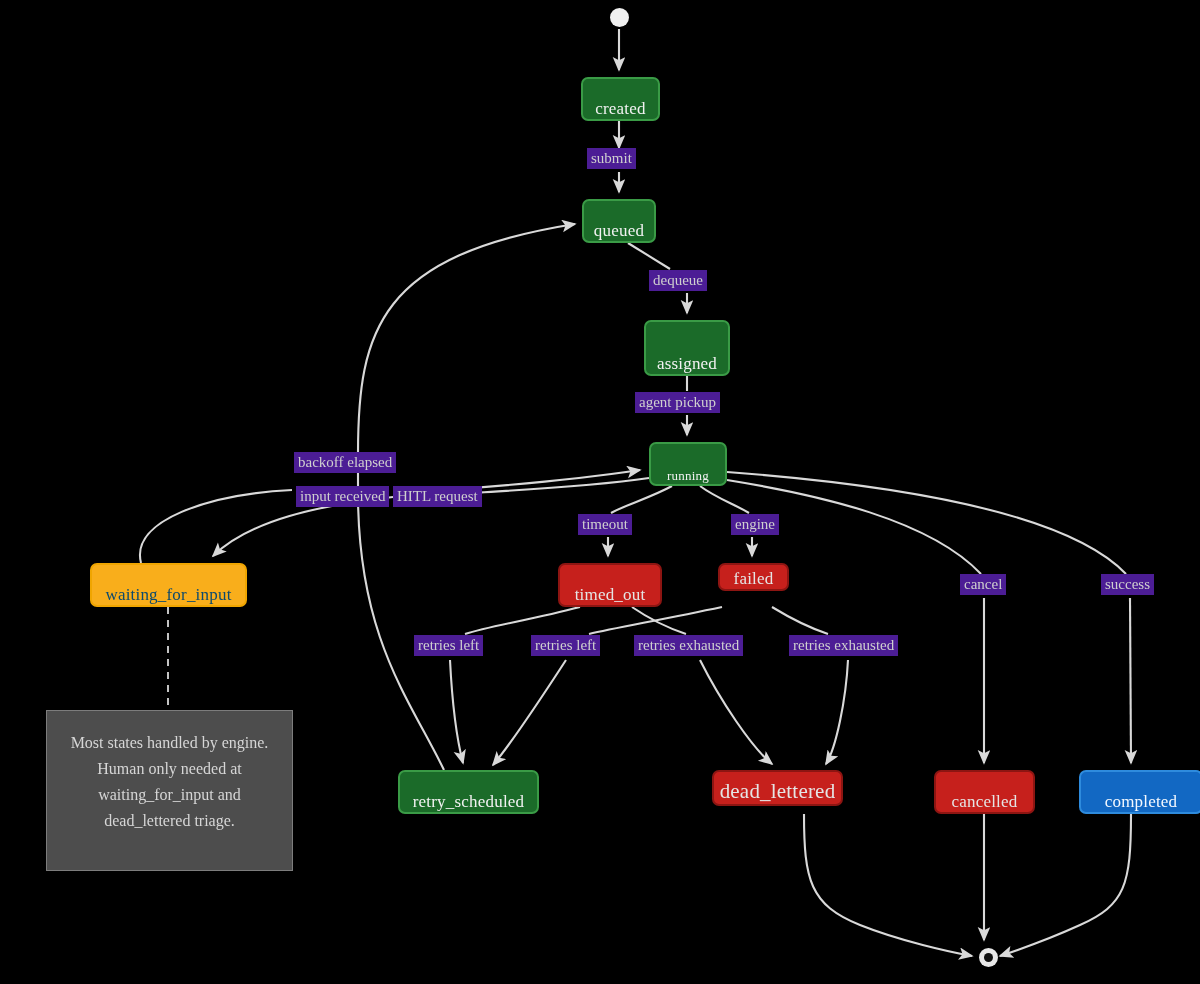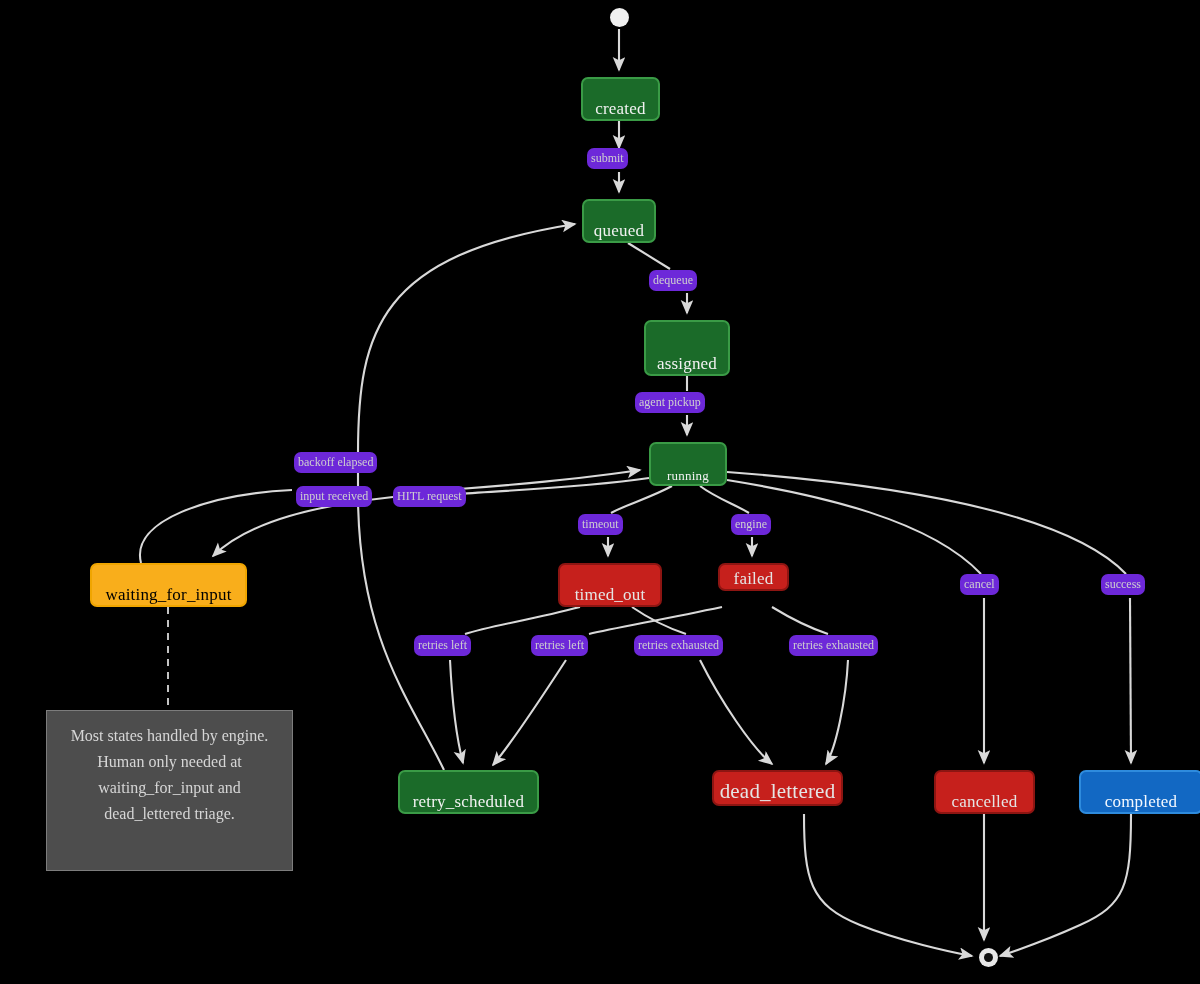--- a/index.html
+++ b/index.html
@@ -5,29 +5,29 @@
   html,body{margin:0;padding:0;background:#000;}
   body{width:1200px;height:984px;overflow:hidden;font-family:"Liberation Serif","DejaVu Serif",serif;}
   #stage{position:relative;width:1200px;height:984px;background:#000;}
   svg.edges{position:absolute;left:0;top:0;width:1200px;height:984px;}
 
   .node{position:absolute;border-radius:7px;display:flex;align-items:flex-end;justify-content:center;
         box-sizing:border-box;white-space:nowrap;letter-spacing:.2px;}
   .node span{pointer-events:none;}
   .n-green{background:#1b6b29;border:2px solid #3a9b46;color:#f2f2f2;}
   .n-red{background:#c6201c;border:2px solid #8d1512;color:#e5e5e5;}
-  .n-amber{background:#f9ae1b;border:2px solid #f0a500;color:#000000;}
+  .n-amber{background:#f9ae1b;border:2px solid #f0a500;color:#0c4a6e;}
   .n-blue{background:#1268c3;border:2px solid #2e8bdd;color:#f5f9ff;}
 
-  .elabel{position:absolute;background:#6d28d9;color:#cfcfcf;font-size:12px;line-height:19px;
-          padding:1px 4px;box-sizing:border-box;white-space:nowrap;border-radius:7px;}
+  .elabel{position:absolute;background:#4c1d95;color:#cfcfcf;font-size:15px;line-height:19px;
+          padding:1px 4px;box-sizing:border-box;white-space:nowrap;}
 
   .note{position:absolute;background:#4d4d4d;border:1px solid #7d7d7d;color:#d6d6d6;
         text-align:center;font-size:16px;line-height:26px;box-sizing:border-box;
-        display:flex;flex-direction:column;align-items:center;padding-top:12px;}
+        display:flex;flex-direction:column;align-items:center;padding-top:19px;}
 
   .start-dot{position:absolute;width:19px;height:19px;border-radius:50%;background:#f0f0f0;}
   .end-ring{position:absolute;width:19px;height:19px;border-radius:50%;background:#e8e8e8;
             display:flex;align-items:center;justify-content:center;}
   .end-ring i{width:9px;height:9px;border-radius:50%;background:#111;display:block;}
 </style>
 </head>
 <body>
 
 <div id="stage">

